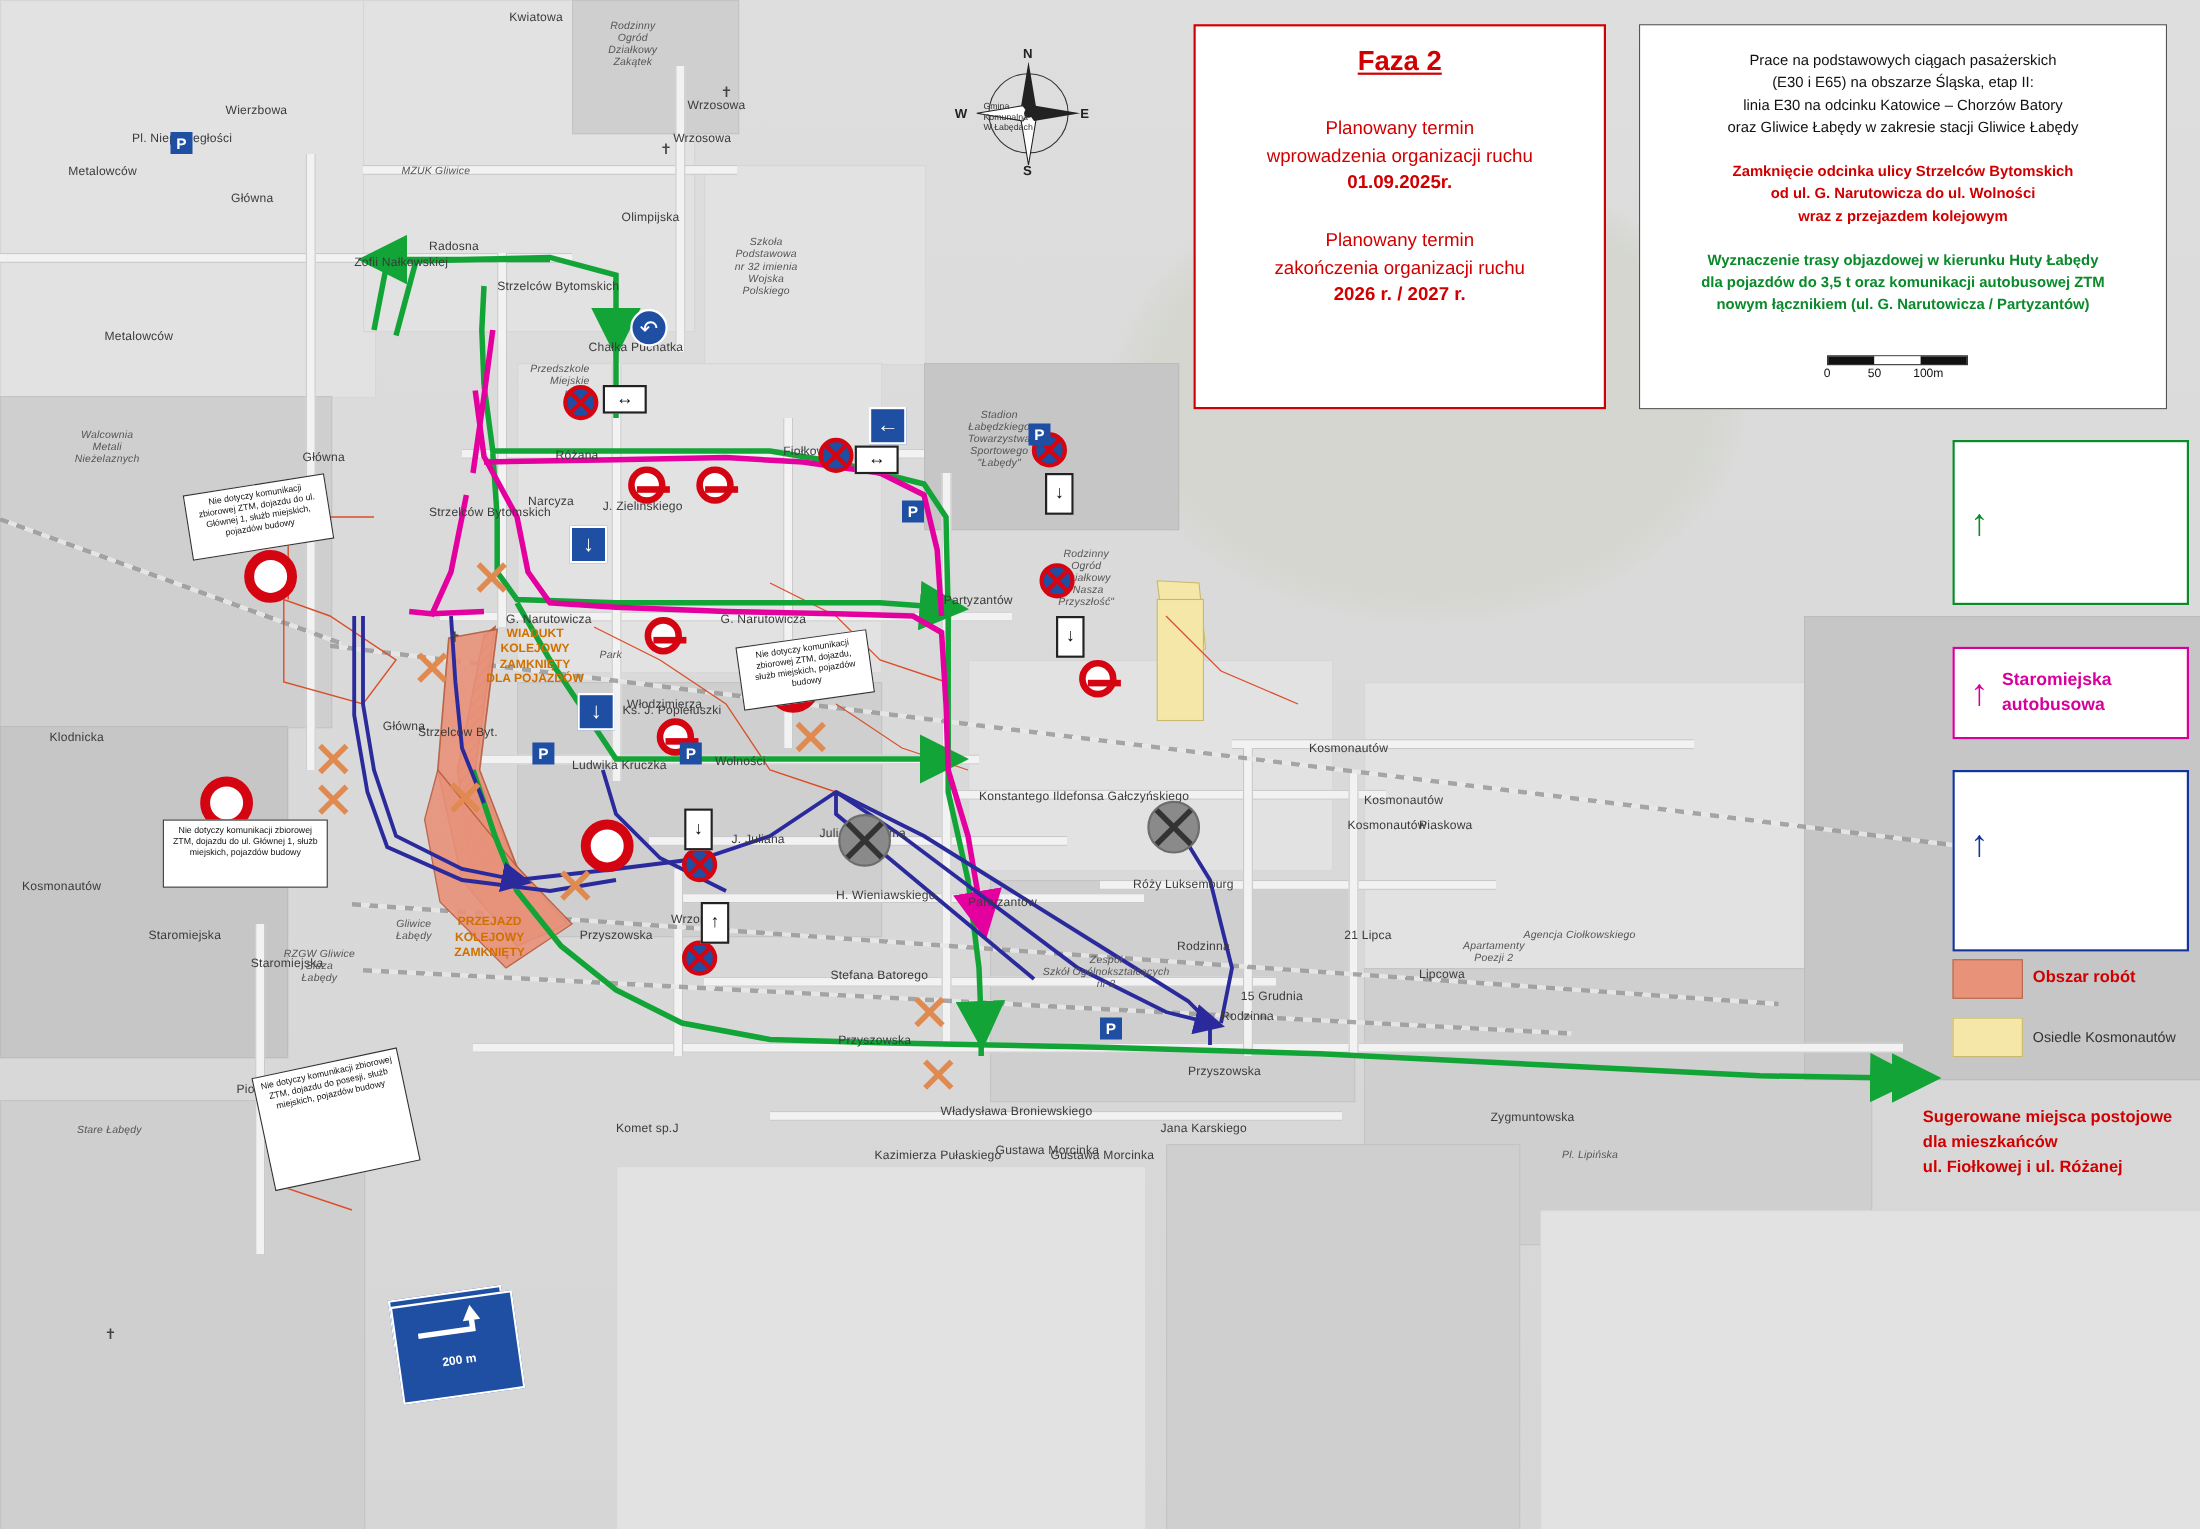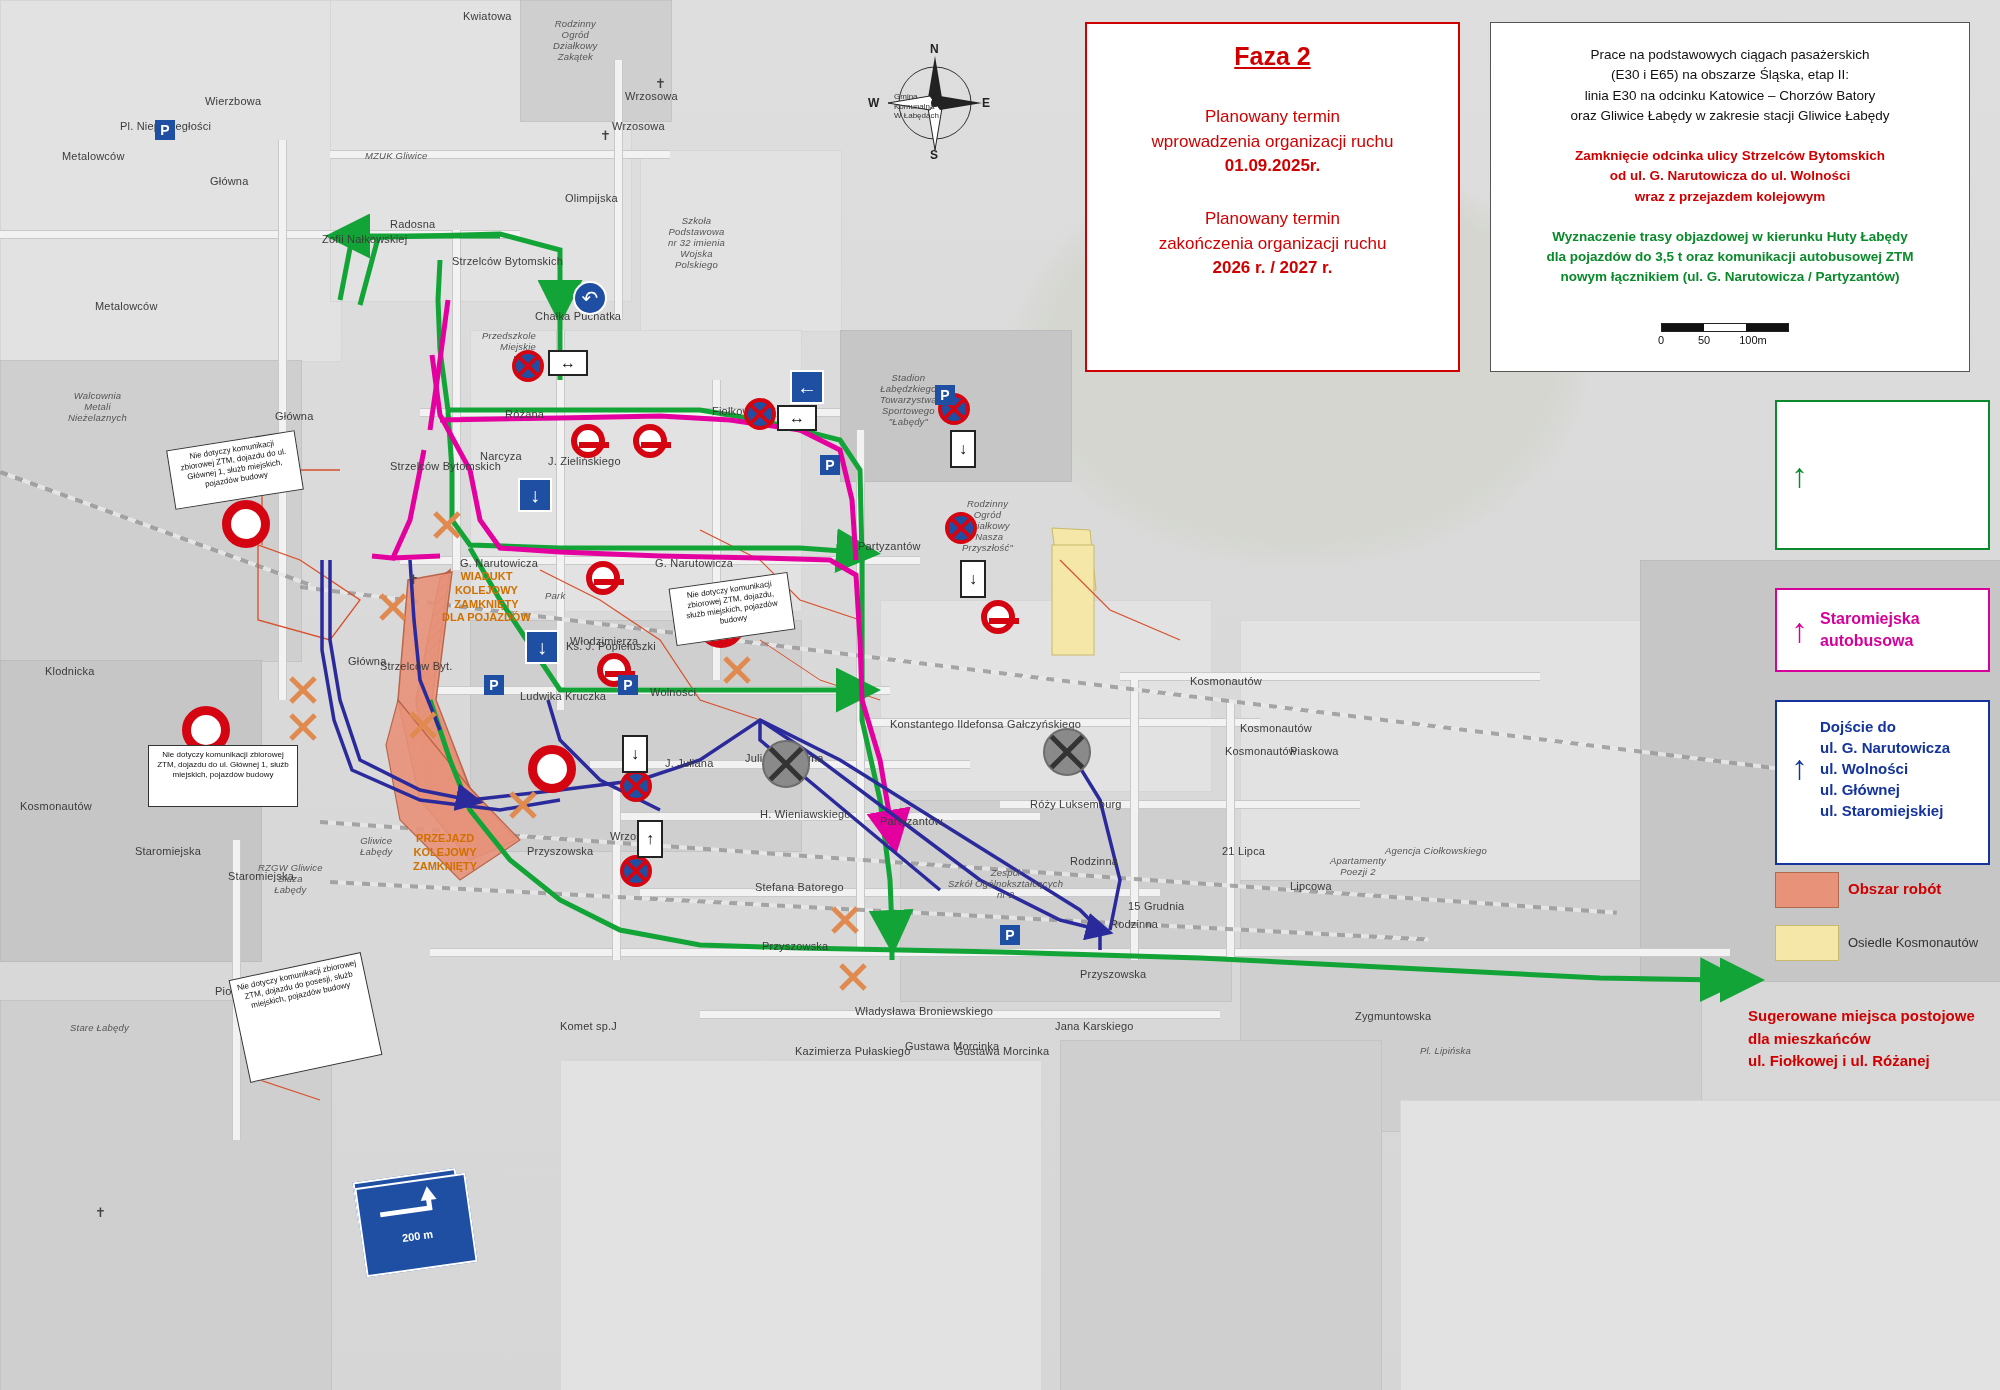--- a/index.html
+++ b/index.html
@@ -355,27 +355,20 @@
   <div class="legendbox magenta" style="left:1775px;top:588px;width:215px;height:84px;">
     <div class="arrow-up" style="color:#d6009a">↑</div>
     <div class="lg-text-magenta">
       <div>Staromiejska</div>
       <div>autobusowa</div>
     </div>
   </div>
 
   <div class="legendbox blue" style="left:1775px;top:700px;width:215px;height:165px;align-items:flex-start;padding-top:14px;">
     <div class="arrow-up" style="color:#15349b;margin-top:34px">↑</div>
-    <div class="lg-text-blue">
-      <div>Dojście do</div>
-      <div>ul. G. Narutowicza</div>
-      <div>ul. Wolności</div>
-      <div>ul. Głównej</div>
-      <div>ul. Staromiejskiej</div>
-    </div>
   </div>
 
   <div class="swatch orange" style="left:1775px;top:872px;"></div>
   <div class="swtext red" style="left:1848px;top:880px;">Obszar robót</div>
 
   <div class="swatch yellow" style="left:1775px;top:925px;"></div>
   <div class="swtext" style="left:1848px;top:935px;font-size:13px;font-weight:normal;color:#333;">Osiedle Kosmonautów</div>
 
   <div style="position:absolute;left:1748px;top:1005px;width:252px;color:#d00000;font-weight:bold;font-size:15px;line-height:1.5;">
     <div>Sugerowane miejsca postojowe</div>

